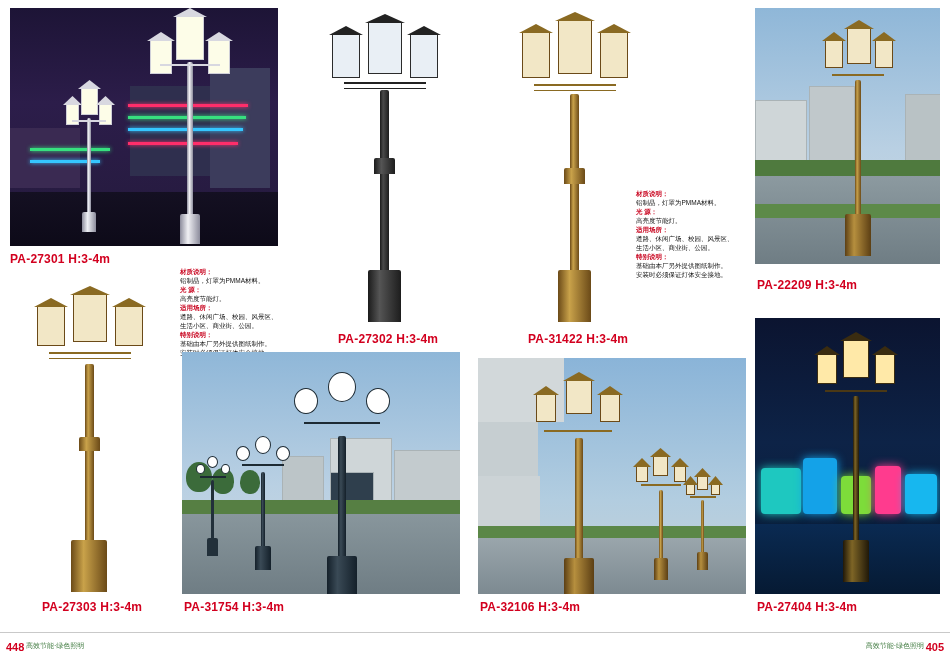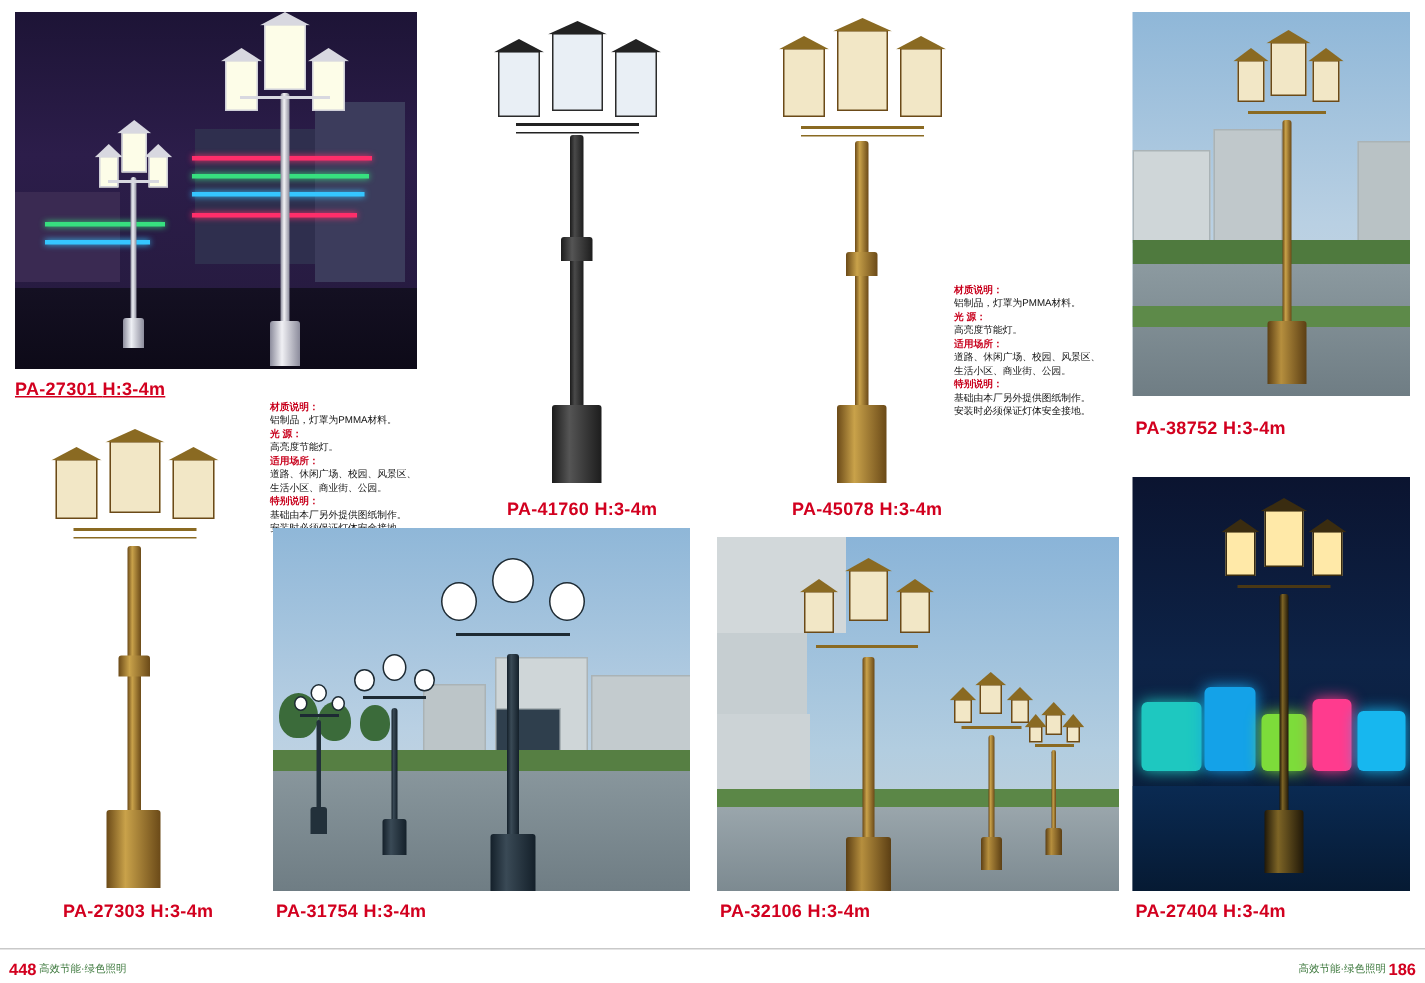--- a/index.html
+++ b/index.html
@@ -122,21 +122,21 @@
           <div class="glass" style="background:#fdfde8;border-color:#cfcfd8;"></div>
           <div class="cap" style="background:#d8d8e0;"></div>
         </div>
       <div class="lant" style="left:33px;top:18px;width:13px;height:21px;">
           <div class="glass" style="background:#fdfde8;border-color:#cfcfd8;"></div>
           <div class="cap" style="background:#d8d8e0;"></div>
         </div>
       <div class="arm" style="left:6px;top:34px;width:34px;background:#d8d8e0;"></div>
     </div>
   </div>
-  <div class="label" style="left:10px;top:252px;text-decoration:underline;">
+  <div class="label" style="left:10px;top:252px;">
     <span>PA-27301</span> <span>H:3-4m</span>
   </div>
 
   <div class="spec" style="left:180px;top:258px;width:115px;">
     <span class="hd">材质说明：</span>
     <span>铝制品，灯罩为PMMA材料。</span>
     <span class="hd">光    源：</span>
     <span>高亮度节能灯。</span>
     <span class="hd">适用场所：</span>
     <span>道路、休闲广场、校园、风景区、
@@ -159,21 +159,21 @@
         <div class="cap"></div>
       </div>
     <div class="lant" style="left:80px;top:26px;width:28px;height:44px;">
         <div class="glass"></div>
         <div class="cap"></div>
       </div>
     <div class="arm" style="left:14px;top:74px;width:82px;"></div>
     <div class="arm" style="left:14px;top:80px;width:82px;height:1px;"></div>
   </div>
   <div class="label" style="left:338px;top:332px;">
-    <span>PA-41760</span> <span>H:3-4m</span>
+    <span>PA-27302</span> <span>H:3-4m</span>
   </div>
 
   <div class="lamp" style="left:520px;top:8px;width:110px;height:318px;">
     <div class="pole bronze" style="left:50px;top:86px;width:9px;height:186px;"></div>
     <div class="base" style="left:38px;top:262px;width:33px;height:52px;background:linear-gradient(90deg,#6b4a18,#c9a24a 35%,#6b4a18);"></div>
     <div class="base" style="left:44px;top:160px;width:21px;height:16px;background:linear-gradient(90deg,#6b4a18,#c9a24a 35%,#6b4a18);"></div>
     <div class="lant" style="left:38px;top:12px;width:34px;height:54px;">
         <div class="glass bronze"></div>
         <div class="cap bronze"></div>
       </div>
@@ -182,21 +182,21 @@
         <div class="cap bronze"></div>
       </div>
     <div class="lant" style="left:80px;top:24px;width:28px;height:46px;">
         <div class="glass bronze"></div>
         <div class="cap bronze"></div>
       </div>
     <div class="arm bronze" style="left:14px;top:76px;width:82px;"></div>
     <div class="arm bronze" style="left:14px;top:82px;width:82px;height:1px;"></div>
   </div>
   <div class="label" style="left:528px;top:332px;">
-    <span>PA-45078</span> <span>H:3-4m</span>
+    <span>PA-31422</span> <span>H:3-4m</span>
   </div>
 
   <div class="spec" style="left:636px;top:180px;width:115px;">
     <span class="hd">材质说明：</span>
     <span>铝制品，灯罩为PMMA材料。</span>
     <span class="hd">光    源：</span>
     <span>高亮度节能灯。</span>
     <span class="hd">适用场所：</span>
     <span>道路、休闲广场、校园、风景区、
 生活小区、商业街、公园。</span>
@@ -224,21 +224,21 @@
           <div class="cap bronze"></div>
         </div>
       <div class="lant" style="left:52px;top:18px;width:18px;height:28px;">
           <div class="glass bronze"></div>
           <div class="cap bronze"></div>
         </div>
       <div class="arm bronze" style="left:9px;top:52px;width:52px;"></div>
     </div>
   </div>
   <div class="label" style="left:757px;top:278px;">
-    <span>PA-38752</span> <span>H:3-4m</span>
+    <span>PA-22209</span> <span>H:3-4m</span>
   </div>
 
   <div class="lamp" style="left:35px;top:282px;width:110px;height:312px;">
     <div class="pole bronze" style="left:50px;top:82px;width:9px;height:188px;"></div>
     <div class="base" style="left:36px;top:258px;width:36px;height:52px;background:linear-gradient(90deg,#6b4a18,#c9a24a 35%,#6b4a18);"></div>
     <div class="base" style="left:44px;top:155px;width:21px;height:14px;background:linear-gradient(90deg,#6b4a18,#c9a24a 35%,#6b4a18);"></div>
     <div class="lant" style="left:38px;top:12px;width:34px;height:48px;">
         <div class="glass bronze"></div>
         <div class="cap bronze"></div>
       </div>
@@ -401,16 +401,16 @@
       <div class="arm" style="left:8px;top:54px;width:62px;background:#4a3815;"></div>
     </div>
   </div>
   <div class="label" style="left:757px;top:600px;">
     <span>PA-27404</span> <span>H:3-4m</span>
   </div>
 
   <div class="footer"></div>
   <div class="folio" style="left:6px;">448</div>
   <div class="foot-cn" style="left:26px;">高效节能·绿色照明</div>
-  <div class="folio" style="right:6px;">186</div>
+  <div class="folio" style="right:6px;">405</div>
   <div class="foot-cn" style="right:26px;">高效节能·绿色照明</div>
 
 </div>
 
 </body></html>

